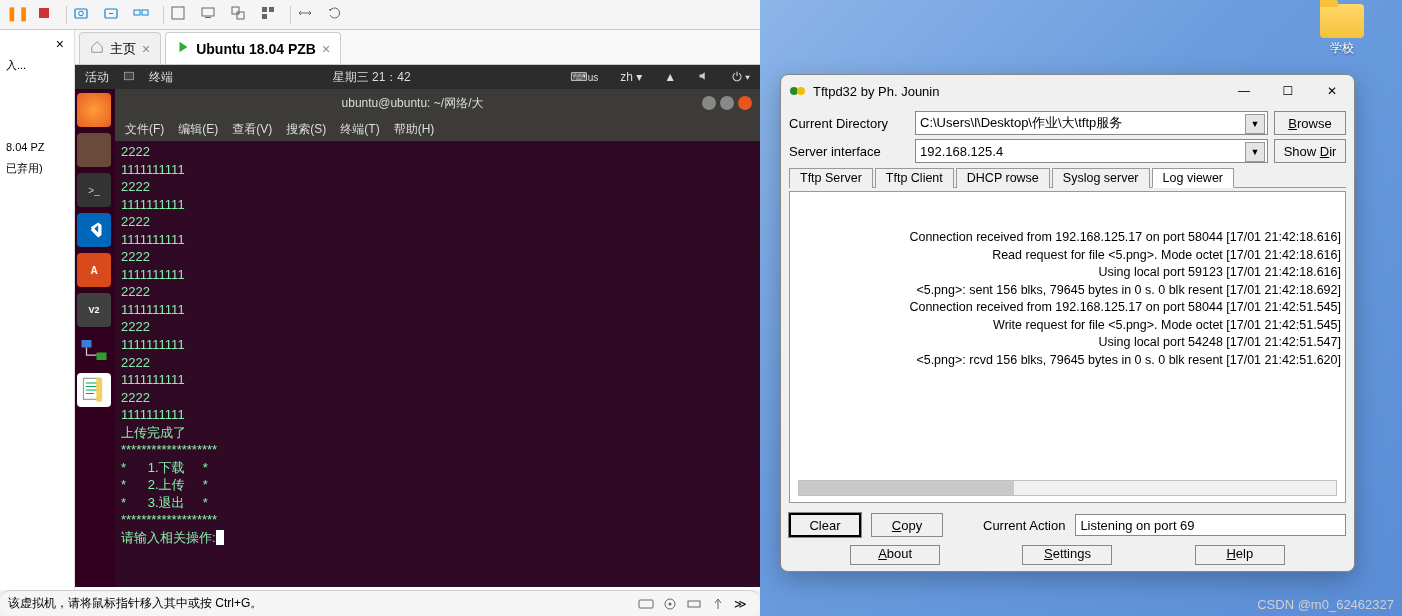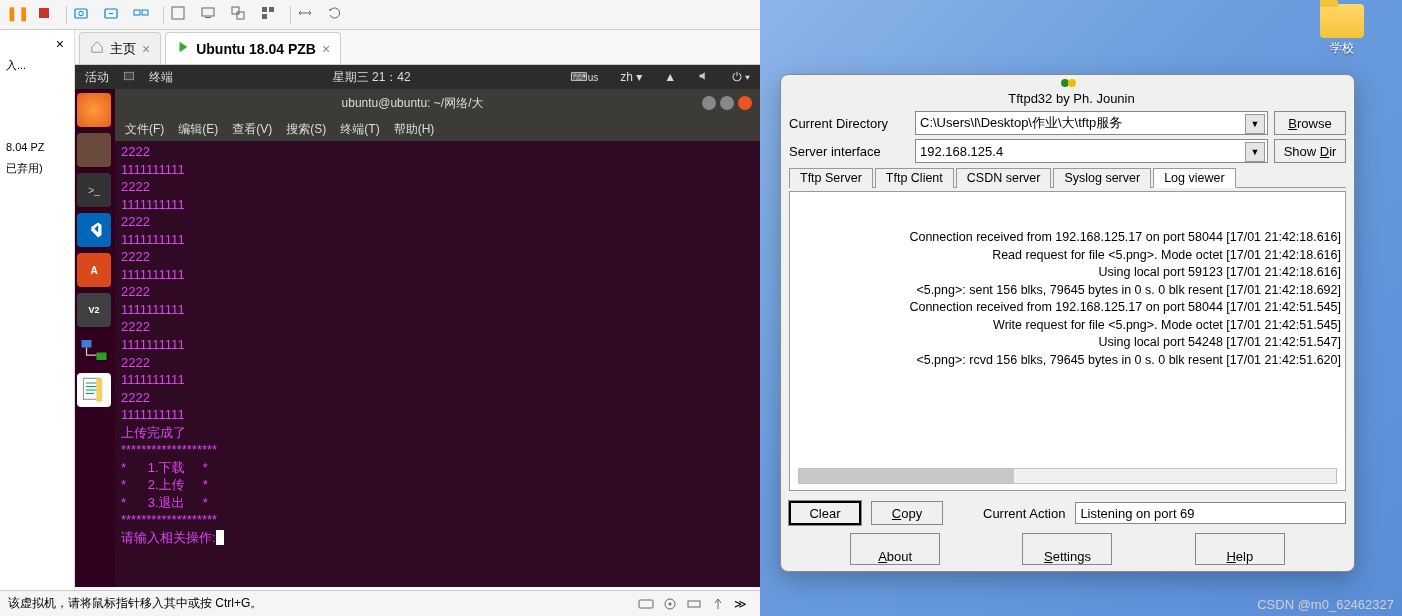--- a/index.html
+++ b/index.html
@@ -31,38 +31,38 @@
   .ubuntu-body { position: absolute; left: 0; top: 24px; right: 0; bottom: 0; display: flex; }
   .ubuntu-dock { width: 40px; background: rgba(50,0,30,0.9); display: flex; flex-direction: column; padding: 4px 2px; gap: 6px; }
   .dock-icon { width: 34px; height: 34px; border-radius: 4px; display: flex; align-items: center; justify-content: center; font-size: 10px; }
   
   .terminal-window { flex: 1; display: flex; flex-direction: column; background: #300a24; }
   .term-titlebar { height: 28px; background: #3c3b37; display: flex; align-items: center; padding: 0 8px; }
   .term-title { flex: 1; text-align: center; color: #ddd; font-size: 12px; }
   .term-buttons { display: flex; gap: 4px; }
   .term-btn { width: 14px; height: 14px; border-radius: 50%; }
   .term-menubar { height: 24px; background: #3c3b37; display: flex; align-items: center; gap: 14px; padding: 0 10px; color: #ddd; font-size: 12px; }
-  .term-content { flex: 1; background: #300a24; color: #d946ef; font-family: "DejaVu Sans Mono","Consolas",monospace; font-size: 13px; padding: 2px 6px; line-height: 1.35; white-space: pre; overflow: hidden; }
+  .term-content { flex: 1; background: #300a24; color: #86efac; font-family: "DejaVu Sans Mono","Consolas",monospace; font-size: 13px; padding: 2px 6px; line-height: 1.35; white-space: pre; overflow: hidden; }
   .term-cursor { display: inline-block; width: 8px; height: 15px; background: #fff; vertical-align: text-bottom; }
   
-  .vm-statusbar { position: absolute; left: 0; bottom: 0; width: 760px; height: 26px; background: #f5f5f5; border-top: 1px solid #ccc; display: flex; align-items: center; font-size: 12px; padding: 0 8px; gap: 6px; }
+  .vm-statusbar { position: absolute; left: 0; bottom: 0; width: 760px; height: 26px; background: #f5f5f5; border-top: 1px solid #ccc; display: flex; align-items: center; font-size: 12px; padding: 0 8px; gap: 6px; border-radius: 10px; }
   .vm-statusbar .flex-grow { flex: 1; }
   .mini-dev-icon { width: 18px; height: 14px; }
   
   
   .right-pane { position: absolute; left: 760px; top: 0; width: 642px; height: 616px; background: linear-gradient(135deg,#8cb5e8 0%,#6a9cde 40%,#5a8dd6 100%); overflow: hidden; }
   .win-bloom { position: absolute; left: 50%; top: 50%; width: 600px; height: 600px; transform: translate(-50%,-50%); background: radial-gradient(circle at 50% 50%, rgba(255,255,255,0.25) 0%, rgba(255,255,255,0) 55%); border-radius: 50%; pointer-events: none; }
   
   .desktop-folder { position: absolute; right: 30px; top: 4px; width: 60px; text-align: center; color: #fff; font-size: 12px; text-shadow: 0 1px 2px rgba(0,0,0,0.5); }
   .folder-icon { width: 44px; height: 34px; margin: 0 auto 2px; background: linear-gradient(#ffd76a,#f5c23a); border-radius: 2px 4px 4px 4px; position: relative; }
   .folder-icon::before { content: ""; position: absolute; left: 0; top: -5px; width: 18px; height: 8px; background: #f5c23a; border-radius: 2px 4px 0 0; }
   
   
   .tftp-window { position: absolute; left: 20px; top: 74px; width: 575px; height: 498px; background: #f0f0f0; border: 1px solid #888; border-radius: 8px; box-shadow: 0 8px 24px rgba(0,0,0,0.25); font-size: 13px; display: flex; flex-direction: column; }
-  .tftp-titlebar { height: 32px; display: flex; align-items: center; padding: 0 0 0 8px; flex-direction: column; }
+  .tftp-titlebar { height: 32px; display: flex; align-items: center; padding: 0 0 0 8px; }
   .tftp-appicon { width: 18px; height: 16px; margin-right: 6px; }
   .tftp-title { flex: 1; font-size: 13px; }
   .tftp-winbtns { display: flex; }
   .tftp-winbtn { width: 44px; height: 30px; display: flex; align-items: center; justify-content: center; font-size: 12px; }
   
   .tftp-body { flex: 1; padding: 4px 8px 6px 8px; display: flex; flex-direction: column; gap: 4px; }
   .tftp-row { display: flex; align-items: center; gap: 6px; }
   .tftp-label { width: 120px; }
   .tftp-combo { flex: 1; height: 24px; background: #fff; border: 1px solid #888; padding: 0 4px; display: flex; align-items: center; position: relative; font-size: 13px; }
   .tftp-combo::after { content: "▼"; position: absolute; right: 2px; top: 2px; width: 18px; height: 18px; font-size: 9px; display: flex; align-items: center; justify-content: center; background: #e5e5e5; border: 1px solid #999; }
@@ -76,21 +76,21 @@
   
   .tftp-logarea { flex: 1; background: #fff; border: 1px solid #999; margin-top: -1px; padding: 2px 4px; font-size: 12.5px; line-height: 1.4; overflow: hidden; position: relative; white-space: pre-wrap; text-align: right; }
   .tftp-logarea .hscroll { position: absolute; left: 8px; right: 8px; bottom: 6px; height: 16px; background: #f0f0f0; border: 1px solid #c0c0c0; display: flex; }
   .hs-thumb { width: 40%; background: #c8c8c8; }
   
   .tftp-actionrow { display: flex; align-items: center; gap: 10px; margin-top: 6px; }
   .tftp-action-label { }
   .tftp-action-box { flex: 1; height: 22px; background: #fff; border: 1px solid #888; padding: 0 4px; display: flex; align-items: center; font-size: 13px; }
   
   .tftp-bottomrow { display: flex; justify-content: space-around; padding: 4px 40px 0; gap: 40px; }
-  .tftp-bottom-btn { min-width: 90px; height: 32px; background: #f0f0f0; border: 1px solid #888; display: flex; align-items: flex-end; justify-content: center; font-size: 13px; }
+  .tftp-bottom-btn { min-width: 90px; height: 20px; background: #f0f0f0; border: 1px solid #888; display: flex; align-items: flex-start; justify-content: center; font-size: 13px; }
   
   .watermark { position: absolute; right: 8px; bottom: 4px; font-size: 13px; color: #d0d0d0; font-family: Arial; }
 </style>
 </head>
 <body>
 
 <div class="left-pane">
   <div class="vmware-toolbar">
     <span class="tb-icon pause-icon">❚❚</span>
     <span class="tb-icon"><svg viewBox="0 0 16 16" width="16" height="16">
@@ -294,21 +294,21 @@
             <span>192.168.125.4</span>
           </div>
         <div class="tftp-btn">
             <span>Show <u>D</u>ir</span>
           </div>
       </div>
 
       <div class="tftp-tabs" id="tftp-tabs">
           <div class="tftp-tab">Tftp Server</div>
           <div class="tftp-tab">Tftp Client</div>
-          <div class="tftp-tab">CSDN server</div>
+          <div class="tftp-tab">DHCP rowse</div>
           <div class="tftp-tab">Syslog server</div>
           <div class="tftp-tab active">Log viewer</div>
         </div>
 
       <div class="tftp-logarea" id="tftp-log">
         <div>Connection received from 192.168.125.17 on port 58044 [17/01 21:42:18.616]</div><div>Read request for file &lt;5.png&gt;. Mode octet [17/01 21:42:18.616]</div><div>Using local port 59123 [17/01 21:42:18.616]</div><div>&lt;5.png&gt;: sent 156 blks, 79645 bytes in 0 s. 0 blk resent [17/01 21:42:18.692]</div><div>Connection received from 192.168.125.17 on port 58044 [17/01 21:42:51.545]</div><div>Write request for file &lt;5.png&gt;. Mode octet [17/01 21:42:51.545]</div><div>Using local port 54248 [17/01 21:42:51.547]</div><div>&lt;5.png&gt;: rcvd 156 blks, 79645 bytes in 0 s. 0 blk resent [17/01 21:42:51.620]</div><div class="hscroll"><div class="hs-thumb"></div></div>
       </div>
 
       <div class="tftp-actionrow">
         <div class="tftp-btn default">

